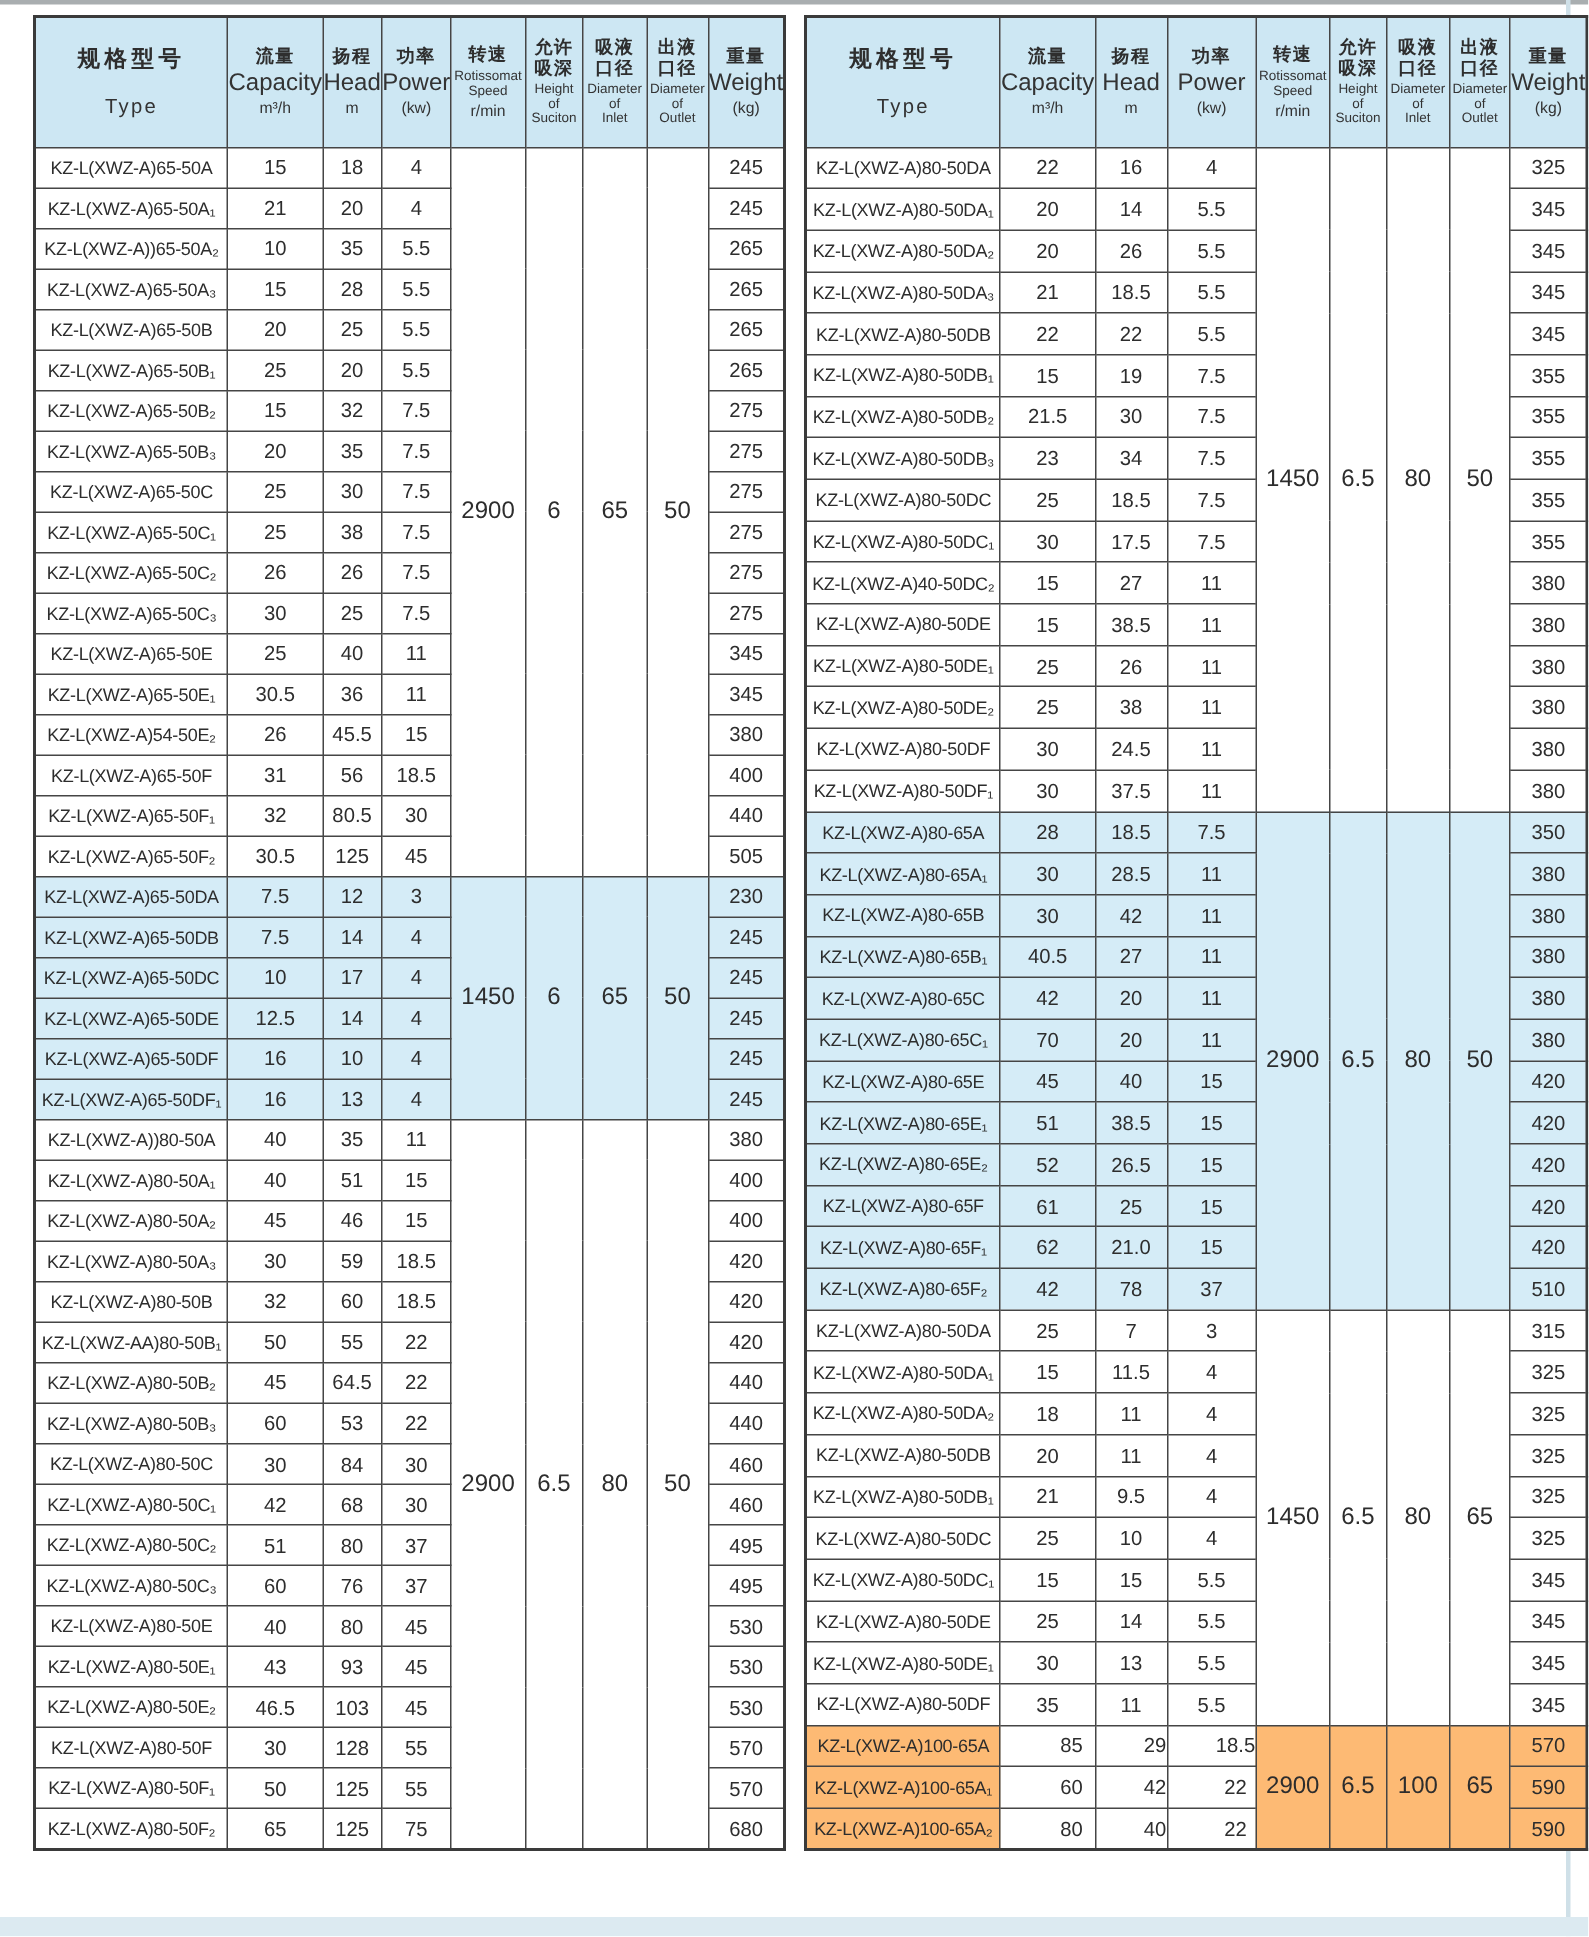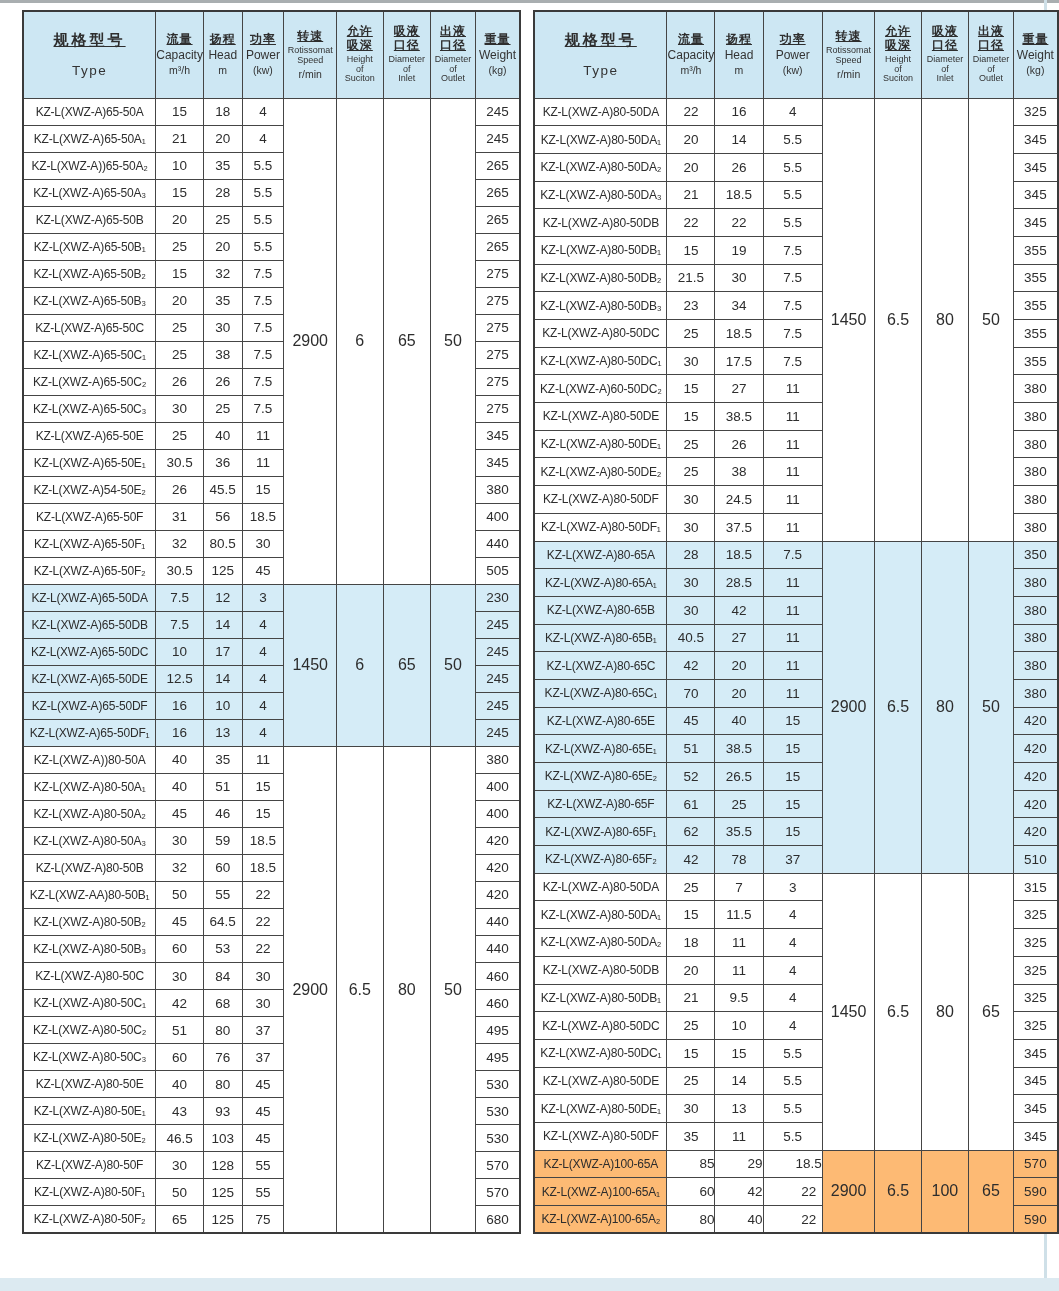--- a/index.html
+++ b/index.html
@@ -23,22 +23,22 @@
   col.w-type{width:133px;} col.w-cap{width:45px;} col.w-head{width:39px;}
   col.w-pow{width:42px;} col.w-spd{width:53px;} col.w-suc{width:47px;}
   col.w-inl{width:48px;} col.w-out{width:45px;} col.w-wt{width:45px;}
 
   th,td { border:1px solid #454545; }
   th {
     background:#cde7f3; height:87px; vertical-align:middle;
     font-weight:normal; padding:2px 0;
   }
   th .stack { display:flex; flex-direction:column; justify-content:center; align-items:center; height:100%; gap:2px; }
-  .hz { font-size:12px; font-weight:bold; line-height:1.15; white-space:pre-line; letter-spacing:1px;text-decoration:underline; }
-  .he { font-size:12px; line-height:1.1; white-space:pre-line; color:#333; }
+  .hz { font-size:12px; font-weight:bold; line-height:1.15; white-space:pre-line; letter-spacing:1px; }
+  .he { font-size:16px; line-height:1.1; white-space:pre-line; color:#333; }
   .hu { font-size:10.5px; color:#333; }
   .h-type .stack { justify-content:space-around; padding:10px 0; }
   .h-type .hz { font-size:15px; letter-spacing:3px; }
   .h-type .he { font-size:13.5px; letter-spacing:1.5px; }
   .h-speed .he, .h-suc .he, .h-inl .he, .h-out .he { font-size:9px; }
   .h-suc .hz, .h-inl .hz, .h-out .hz { font-size:12px; }
 
   td { text-align:center; font-size:13.5px; color:#2d2d2d; }
   .tbl-left  td { height:27px; }
   .tbl-right td { height:27.7px; }
@@ -607,21 +607,21 @@
             <td class="c-wt">355</td>
           </tr>
           <tr>
             <td class="c-type">KZ-L(XWZ-A)80-50DC₁</td>
             <td class="c-num c-cap">30</td>
             <td class="c-num c-head">17.5</td>
             <td class="c-num c-pow">7.5</td>
             <td class="c-wt">355</td>
           </tr>
           <tr>
-            <td class="c-type">KZ-L(XWZ-A)60-50DC₂</td>
+            <td class="c-type">KZ-L(XWZ-A)40-50DC₂</td>
             <td class="c-num c-cap">15</td>
             <td class="c-num c-head">27</td>
             <td class="c-num c-pow">11</td>
             <td class="c-wt">380</td>
           </tr>
           <tr>
             <td class="c-type">KZ-L(XWZ-A)80-50DE</td>
             <td class="c-num c-cap">15</td>
             <td class="c-num c-head">38.5</td>
             <td class="c-num c-pow">11</td>
@@ -725,21 +725,21 @@
           <tr class="tint-full">
             <td class="c-type">KZ-L(XWZ-A)80-65F</td>
             <td class="c-num c-cap">61</td>
             <td class="c-num c-head">25</td>
             <td class="c-num c-pow">15</td>
             <td class="c-wt">420</td>
           </tr>
           <tr class="tint-full">
             <td class="c-type">KZ-L(XWZ-A)80-65F₁</td>
             <td class="c-num c-cap">62</td>
-            <td class="c-num c-head">35.5</td>
+            <td class="c-num c-head">21.0</td>
             <td class="c-num c-pow">15</td>
             <td class="c-wt">420</td>
           </tr>
           <tr class="tint-full">
             <td class="c-type">KZ-L(XWZ-A)80-65F₂</td>
             <td class="c-num c-cap">42</td>
             <td class="c-num c-head">78</td>
             <td class="c-num c-pow">37</td>
             <td class="c-wt">510</td>
           </tr>

